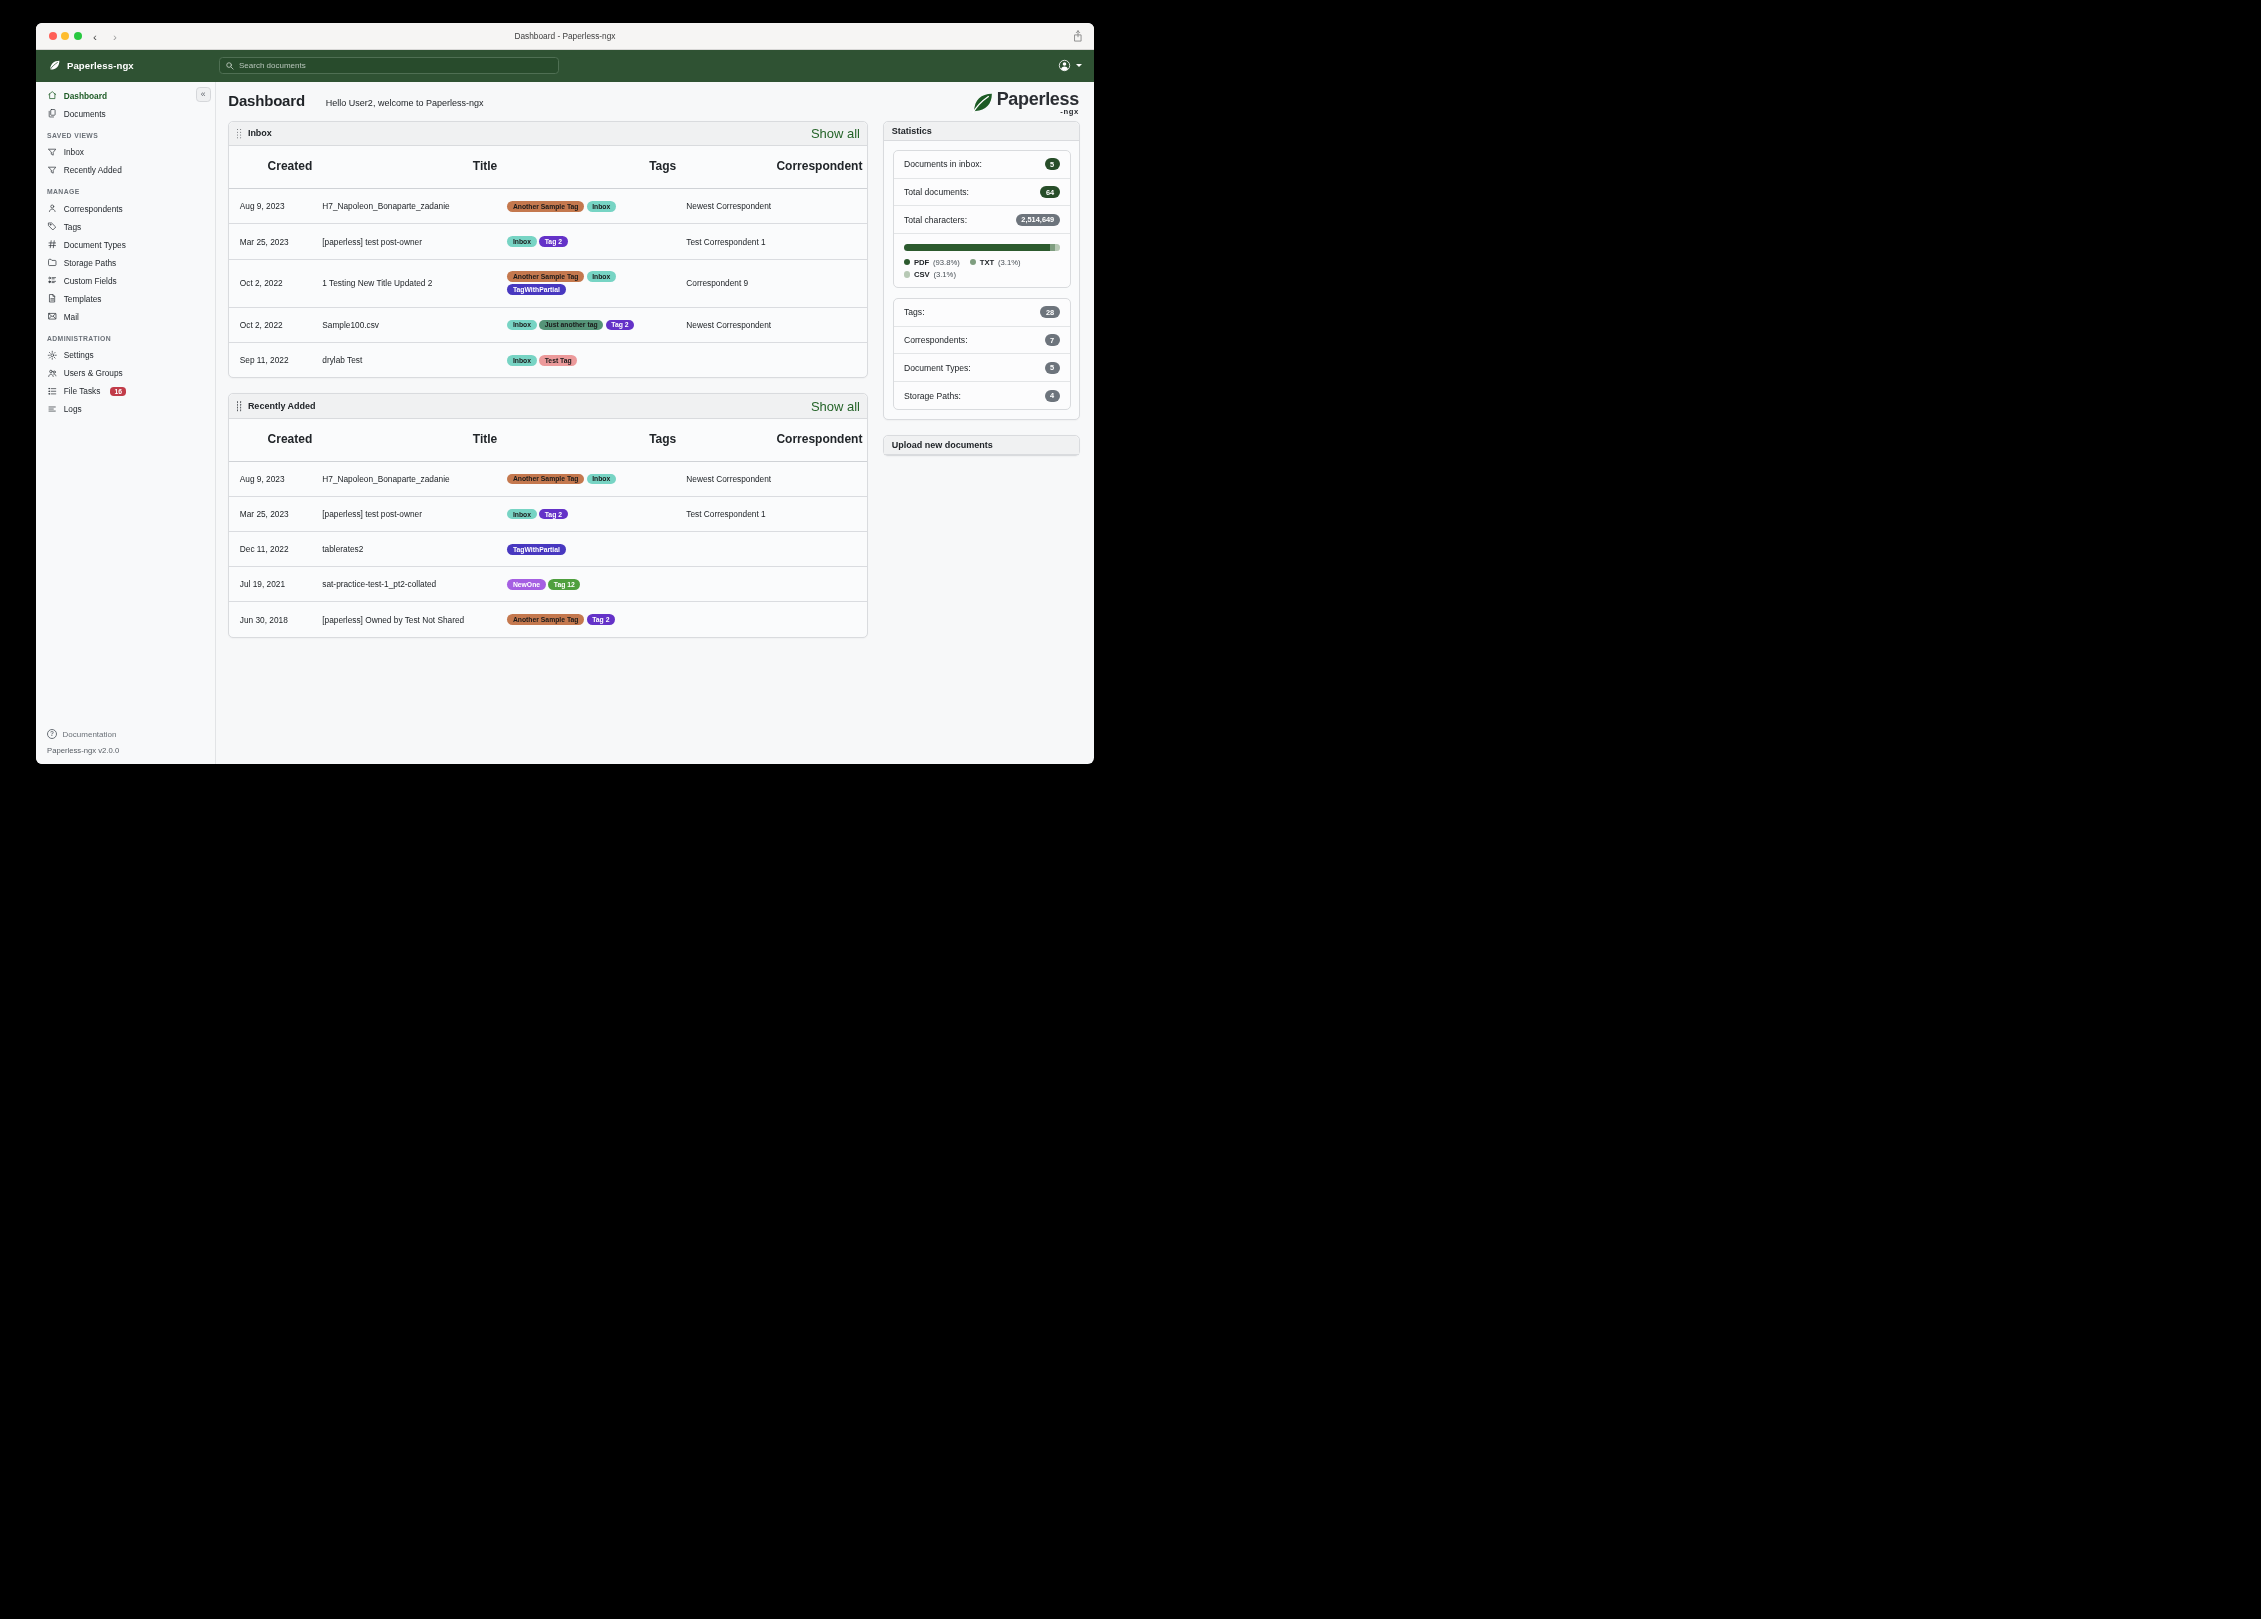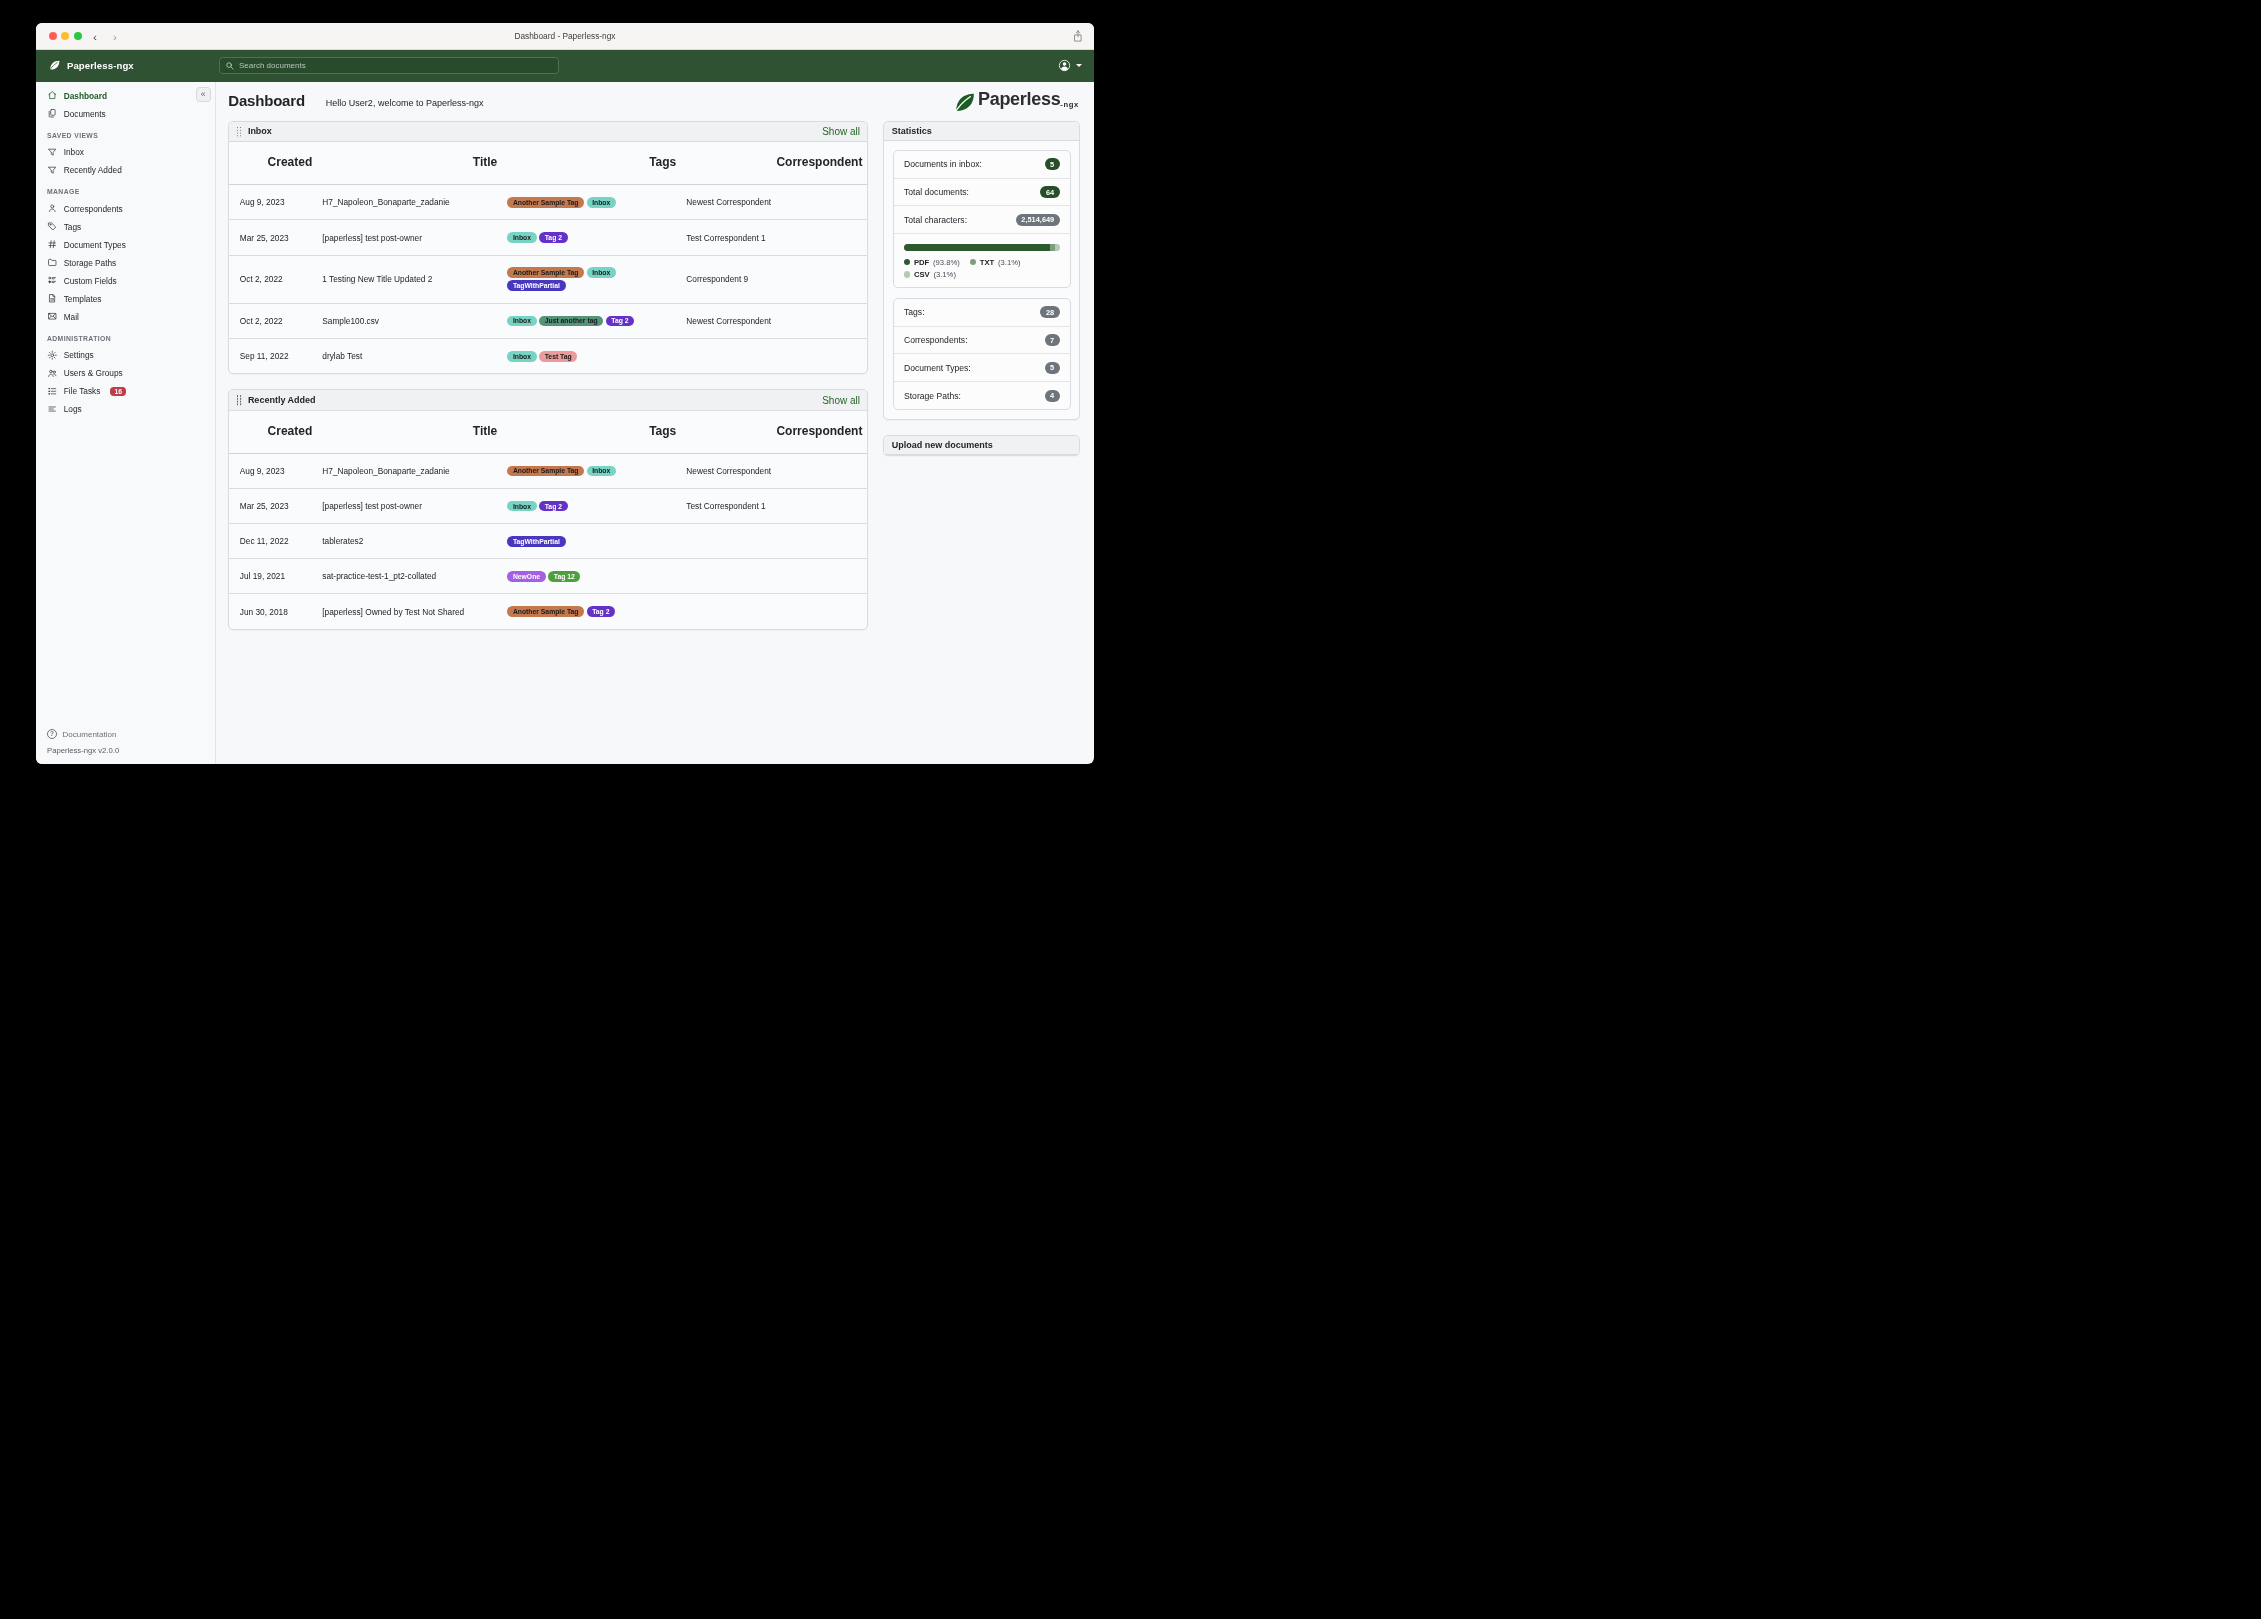--- a/index.html
+++ b/index.html
@@ -47,34 +47,34 @@
   #side-spacer { flex:1; }
   #doc-item { display:flex; align-items:center; gap:5.6px; padding:3.7px 11px; color:#6b7178; font-size:8px; }
   #doc-qicon { width:10px; height:10px; border:0.9px solid #6b7178; border-radius:50%; font-size:6.5px; line-height:8px; text-align:center; font-weight:700; }
   #version { padding:3.7px 11px 8.6px; font-size:7.7px; color:#565c63; }
   
   #content { flex:1; position:relative; padding:10.5px 13.6px 0 12.3px; overflow:hidden; }
   #page-head { display:flex; align-items:baseline; gap:21px; margin-bottom:11.7px; }
   #page-title { font-size:15px; font-weight:700; color:#1f2327; letter-spacing:-0.2px; }
   #greeting { font-size:9px; color:#212529; }
   #logo { position:absolute; right:15px; top:8.6px; display:flex; align-items:flex-start; gap:1.2px; }
-  #logo-text { display:flex; flex-direction:row; align-items:flex-end; }
+  #logo-text { display:flex; flex-direction:column; align-items:flex-end; }
   #logo-word { font-size:18px; font-weight:800; color:#2b2e33; letter-spacing:-0.3px; line-height:18.5px; }
   #logo-sub { font-size:7.7px; font-weight:600; color:#2b2e33; margin-top:-1.2px; letter-spacing:0.6px; }
   #cols { display:flex; gap:15px; }
   #left-col { flex:1; min-width:0; }
   #right-col { width:197px; flex:0 0 197px; display:flex; flex-direction:column; gap:15px; }
   .card { background:#fafbfc; border:0.6px solid #d9dbde; border-radius:5px; margin-bottom:15px; box-shadow:0 0.6px 1.2px rgba(0,0,0,.03); }
   .card-header { display:flex; align-items:center; padding:4.3px 7.4px; background:#f0f1f2; border-bottom:0.6px solid #d9dbde; border-radius:5px 5px 0 0; }
   .drag-handle { width:5.6px; height:9.3px; margin-right:5.6px; position:relative; }
   .drag-handle i { position:absolute; width:1.3px; height:1.3px; border-radius:50%; background:#55595e;
       box-shadow:0 2.8px 0 #55595e, 0 5.6px 0 #55595e, 0 8.3px 0 #55595e,
                  3.1px 0 0 #55595e, 3.1px 2.8px 0 #55595e, 3.1px 5.6px 0 #55595e, 3.1px 8.3px 0 #55595e; }
   .card-title { font-size:9px; font-weight:600; color:#212529; }
-  .show-all { margin-left:auto; font-size:10px; color:#256429; cursor:pointer; text-decoration:none; }
+  .show-all { margin-left:auto; font-size:13px; color:#256429; cursor:pointer; text-decoration:none; }
   table.doc-table { width:100%; border-collapse:collapse; }
   .doc-table th { text-align:right; font-size:12px; font-weight:700; color:#212529; padding:13px 5px 15px; border-bottom:0.6px solid #cfd2d6; }
   .doc-table td { font-size:8.3px; color:#212529; padding:10.5px 5px; border-bottom:0.6px solid #dadce0; vertical-align:middle; }
   .doc-table tr:last-child td { border-bottom:none; }
   .doc-table th:first-child, .doc-table td:first-child { padding-left:10.5px; }
   .col-created { width:88px; } .col-title { width:185px; } .col-tags { width:179px; }
   .tag-pill { display:inline-block; margin:1.2px 2.5px 1.2px 0; padding:1.9px 5.6px; border-radius:5.6px; font-size:6.8px; font-weight:700; white-space:nowrap; }
   
   .panel-body { padding:8.6px; }
   .list-group { border:0.6px solid #d9dbde; border-radius:5px; background:#fcfcfd; overflow:hidden; }

